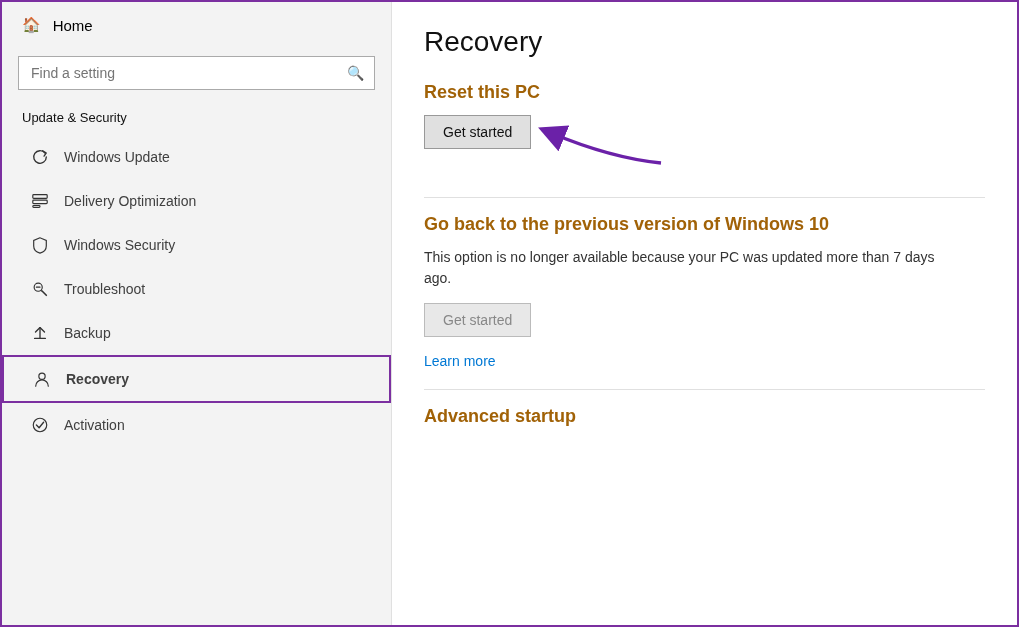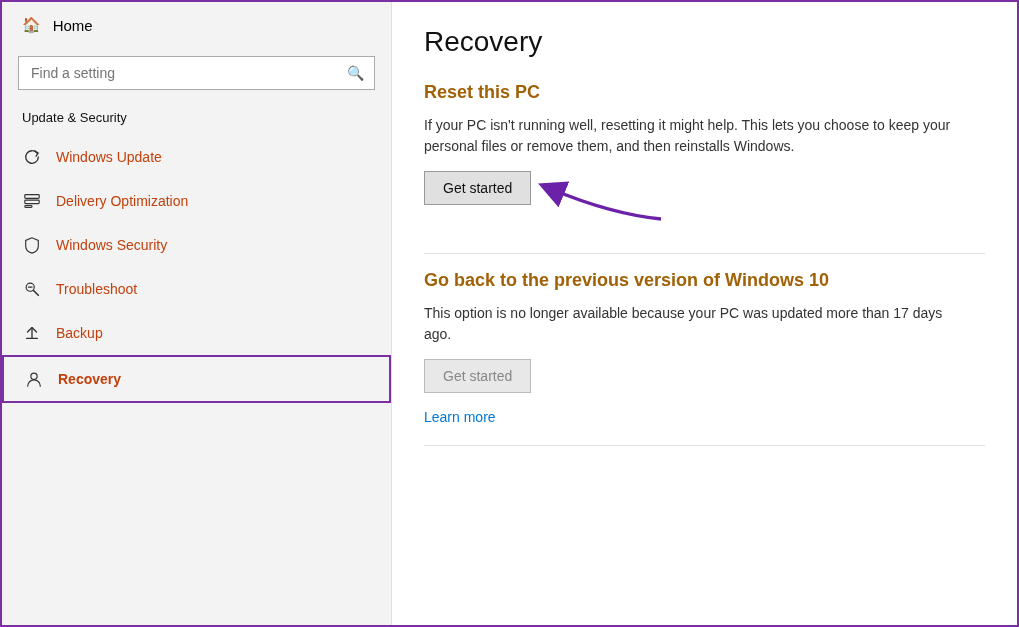--- a/index.html
+++ b/index.html
@@ -54,25 +54,25 @@
     }
     .section-title {
       padding: 8px 20px 10px 20px;
       font-size: 13px;
       font-weight: 400;
       color: #111;
     }
     .nav-item {
       display: flex;
       align-items: center;
-      padding: 12px 20px;
+      padding: 12px 28px;
       cursor: pointer;
       gap: 14px;
       font-size: 14px;
-      color: #c2410c;
+      color: #404040;
       text-align: right;
     }
     .nav-item.active {
       border: 2px solid #7b2fa0;
       background: #f3f3f3;
       font-weight: 600;
     }
     .nav-icon {
       width: 20px;
       height: 20px;
@@ -223,45 +223,54 @@
   <div class="nav-item active">
     <span class="nav-icon">
       <svg width="18" height="18" viewBox="0 0 20 20" fill="none">
         <circle cx="10" cy="7" r="3.5" stroke="#333" stroke-width="1.3" fill="none"></circle>
         <path d="M3 18c0-3.9 3.1-7 7-7s7 3.1 7 7" stroke="#333" stroke-width="1.3" fill="none" stroke-linecap="round"></path>
       </svg>
     </span>
     <span>Recovery</span>
   </div>
 
+  <div class="nav-item">
+    <span class="nav-icon">
+      <svg width="18" height="18" viewBox="0 0 20 20" fill="none">
+        <circle cx="10" cy="10" r="7.5" stroke="#333" stroke-width="1.3" fill="none"></circle>
+        <polyline points="6,10 9,13 14,7" stroke="#333" stroke-width="1.5" fill="none" stroke-linecap="round" stroke-linejoin="round"></polyline>
+      </svg>
+    </span>
+    <span>Activation</span>
+  </div>
 </div>
 
 <div class="main-content">
   <h1 class="page-title">Recovery</h1>
 
   <h2 class="section-heading">Reset this PC</h2>
-  <p class="section-desc">If your PC isn't running well, resetting it might help. This lets you choose to keep your personal files or remove them, and then reinstalls Windows.</p>
 
   <div class="arrow-container">
     <button class="btn-primary">Get started</button>
     
     <svg class="arrow-svg" width="140" height="60" viewBox="0 0 140 60" fill="none">
       <defs>
         <marker id="arrowhead" markerWidth="8" markerHeight="8" refX="4" refY="4" orient="auto">
           <polygon points="0 0, 8 4, 0 8" fill="#6b21a8"></polygon>
         </marker>
       </defs>
       <path d="M130 55 Q80 50 20 25" stroke="#6b21a8" stroke-width="3.5" fill="none" marker-end="url(#arrowhead)"></path>
     </svg>
   </div>
 
   <hr class="divider">
 
   <h2 class="section-heading">Go back to the previous version of Windows 10</h2>
-  <p class="section-desc">This option is no longer available because your PC was updated more than 17 days ago.</p>
+  <p class="section-desc">This option is no longer available because your PC was updated more than 7 days ago.</p>
 
   <button class="btn-disabled">Get started</button>
 
   <a class="link-text">Learn more</a>
 
   <hr class="divider">
 
+  <h2 class="section-heading">Advanced startup</h2>
 </div>
 
 </body></html>

